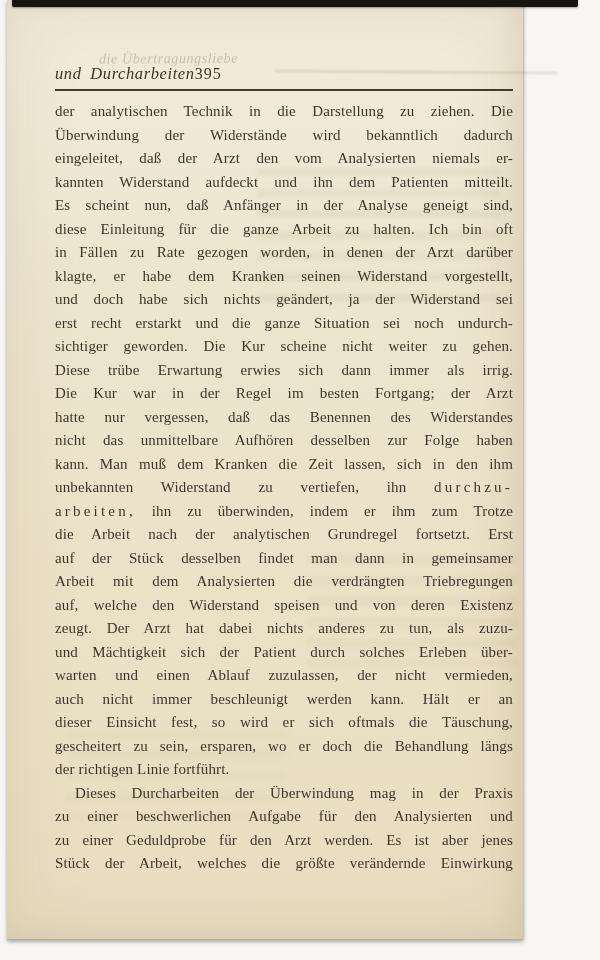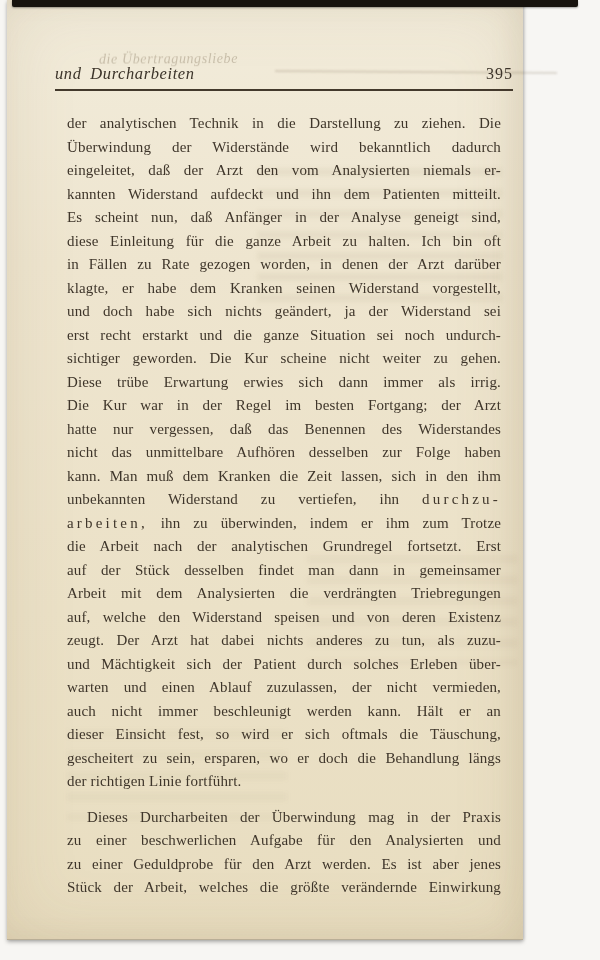--- a/index.html
+++ b/index.html
@@ -26,37 +26,37 @@
     font-style:italic;font-size:14px;letter-spacing:0.6px;
     color:rgba(104,86,58,0.30);filter:blur(0.7px);
     transform:rotate(-0.3deg);white-space:nowrap;
   }
   .ghost-rule{
     position:absolute;left:268px;top:71px;width:282px;height:2px;
     background:rgba(104,86,58,0.20);filter:blur(0.8px);transform:rotate(0.4deg);
   }
   .header-row{
     position:absolute;left:48px;top:64px;width:458px;
-    display:flex;justify-content:space-between;align-items:baseline;
+    display:flex;justify-content:flex-start;align-items:baseline;
     color:#3c342a;
   }
   .running-title{
     font-style:italic;font-size:16.5px;letter-spacing:0.6px;word-spacing:4px;
   }
   .page-number{font-size:16px;letter-spacing:1px;}
   .header-rule{
     position:absolute;left:48px;top:89px;width:458px;height:2px;
     background:#43392c;
   }
   .body-text{
     position:absolute;left:48px;top:100px;width:458px;
     font-size:15px;line-height:23.5px;color:#3e352a;
     letter-spacing:0.15px;
   }
-  .para{margin:12px;}
+  .para{margin:0;}
   .line{
     text-align:justify;text-align-last:justify;
     height:23.5px;overflow:visible;white-space:normal;
   }
   .line.no-just{text-align:left;text-align-last:left;}
   .line.indent{padding-left:20px;}
   .spaced{letter-spacing:3.2px;}
   .smudge{position:absolute;filter:blur(2px);pointer-events:none;}
   .s1{left:250px;top:168px;width:245px;height:145px;
       background:repeating-linear-gradient(180deg,rgba(134,114,82,0.07) 0 8px,rgba(0,0,0,0) 8px 21px);}

